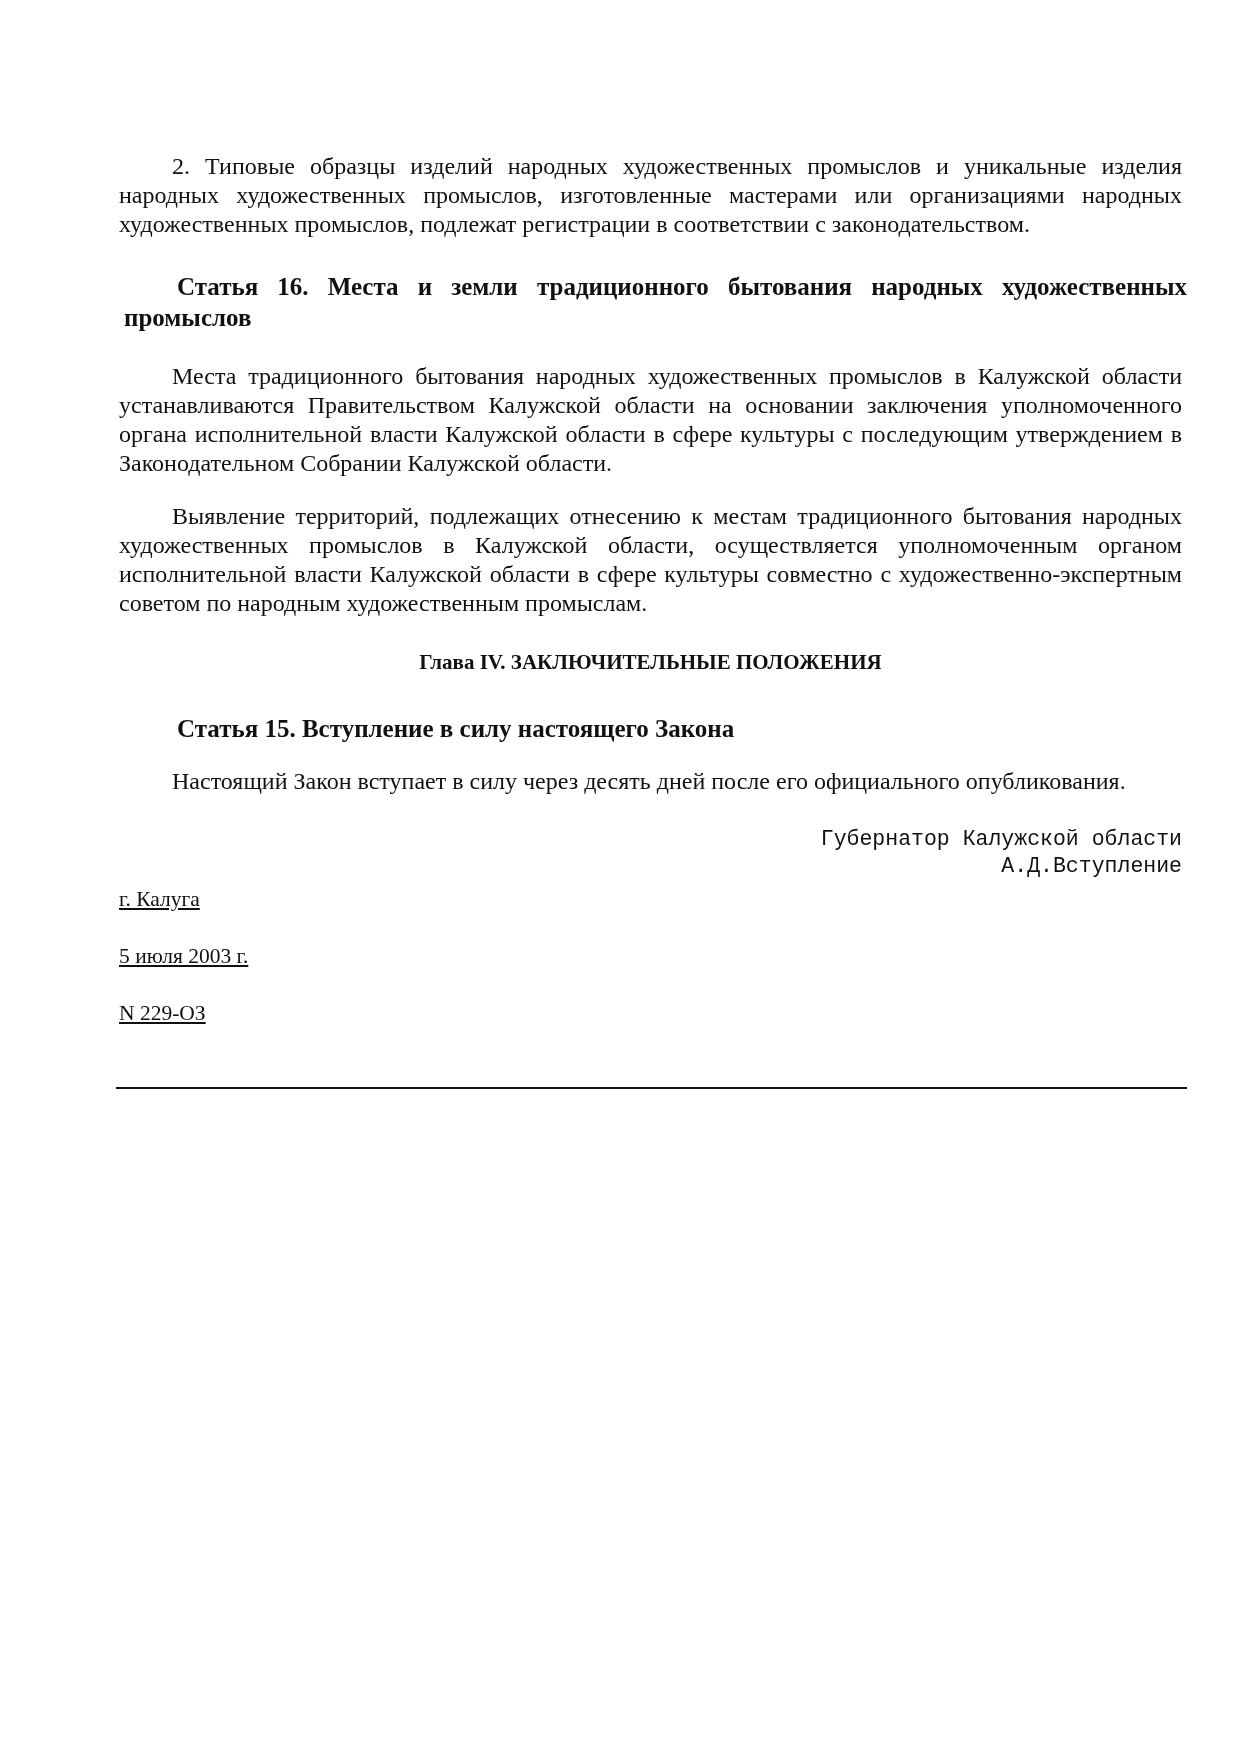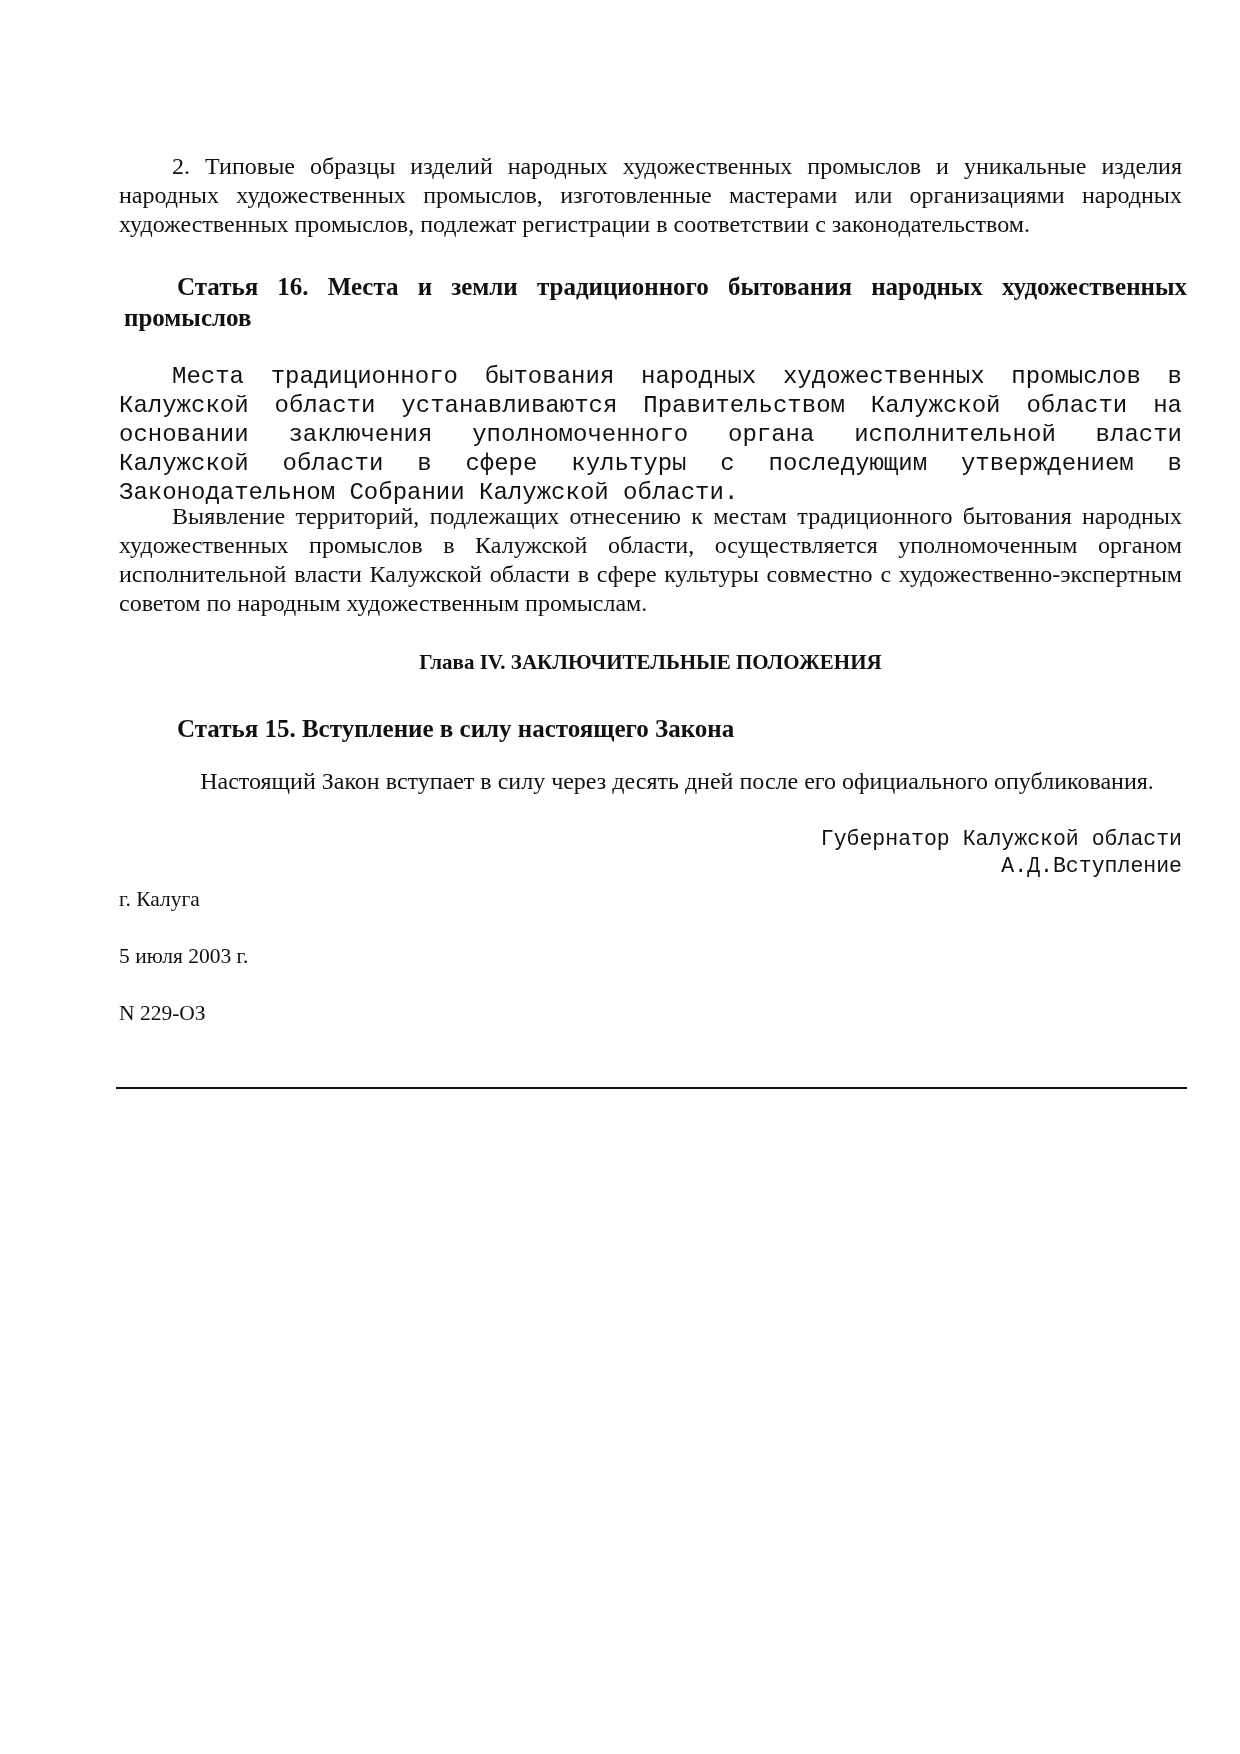--- a/index.html
+++ b/index.html
@@ -61,48 +61,49 @@
       text-align: right;
       font-size: 21.5px;
       line-height: 27px;
       font-family: Liberation Mono, monospace;
     }
     .meta-line {
       position: absolute;
       left: 0;
       font-size: 21.5px;
       line-height: 29px;
+      text-decoration: underline;
     }
     .rule {
       position: absolute;
       left: 116px;
       top: 1087px;
       width: 1071px;
       height: 2px;
       background: #111111;
     }
   </style>
 </head>
 <body>
 
 <div class="page">
 
   <p class="para last-left" style="top:152px;">2. Типовые образцы изделий народных художественных промыслов и уникальные изделия народных художественных промыслов, изготовленные мастерами или организациями народных художественных промыслов, подлежат регистрации в соответствии с законодательством.</p>
 
   <h2 class="heading-article last-left" style="top:266px; text-align-last:left;">Статья 16. Места и земли традиционного бытования народных художественных промыслов</h2>
 
-  <p class="para last-left" style="top:362px;font-family:Liberation Mono, monospace;">Места традиционного бытования народных художественных промыслов в Калужской области устанавливаются Правительством Калужской области на основании заключения уполномоченного органа исполнительной власти Калужской области в сфере культуры с последующим утверждением в Законодательном Собрании Калужской области.</p>
+  <p class="para last-left" style="top:362px;">Места традиционного бытования народных художественных промыслов в Калужской области устанавливаются Правительством Калужской области на основании заключения уполномоченного органа исполнительной власти Калужской области в сфере культуры с последующим утверждением в Законодательном Собрании Калужской области.</p>
 
   <p class="para last-left" style="top:502px;">Выявление территорий, подлежащих отнесению к местам традиционного бытования народных художественных промыслов в Калужской области, осуществляется уполномоченным органом исполнительной власти Калужской области в сфере культуры совместно с художественно-экспертным советом по народным художественным промыслам.</p>
 
   <h2 class="heading-chapter" style="top:647px;">Глава IV. ЗАКЛЮЧИТЕЛЬНЫЕ ПОЛОЖЕНИЯ</h2>
 
   <h2 class="heading-article" style="top:708px; text-align:left;">Статья 15. Вступление в силу настоящего Закона</h2>
 
-  <p class="para" style="top:767px; text-align:center;">Настоящий Закон вступает в силу через десять дней после его официального опубликования.</p>
+  <p class="para" style="top:767px; text-align:left;">Настоящий Закон вступает в силу через десять дней после его официального опубликования.</p>
 
   <div class="signature" style="top:826px;">
     <div>Губернатор Калужской области</div>
     <div>А.Д.Вступление</div>
   </div>
 
   <div class="meta-line" style="top:885px;">г. Калуга</div>
 
   <div class="meta-line" style="top:942px;">5 июля 2003 г.</div>
 

